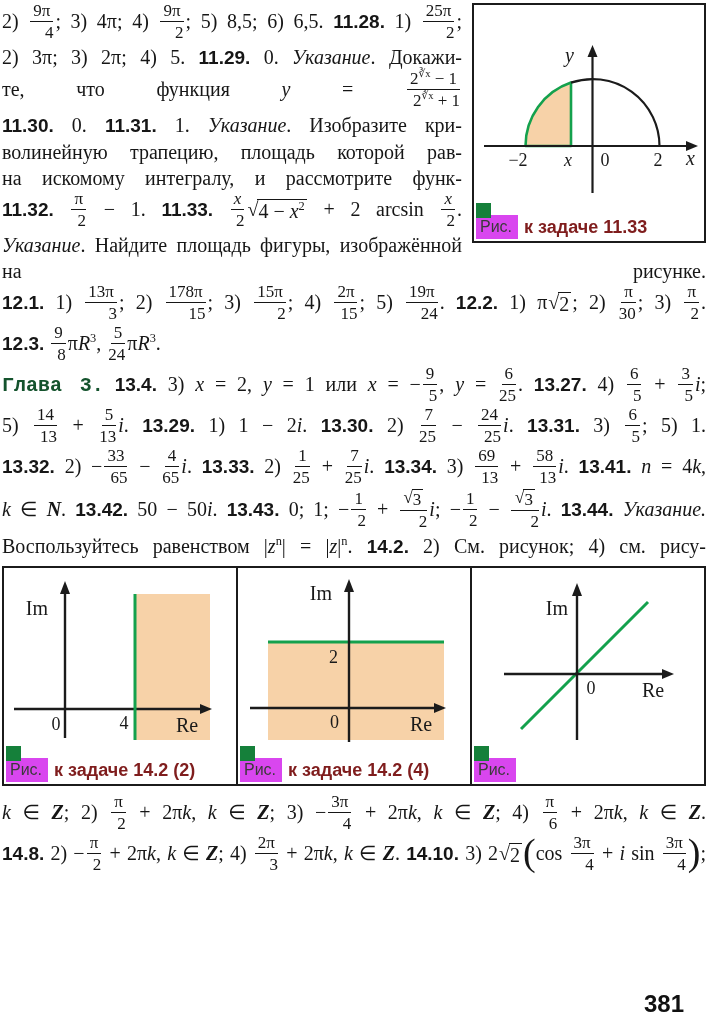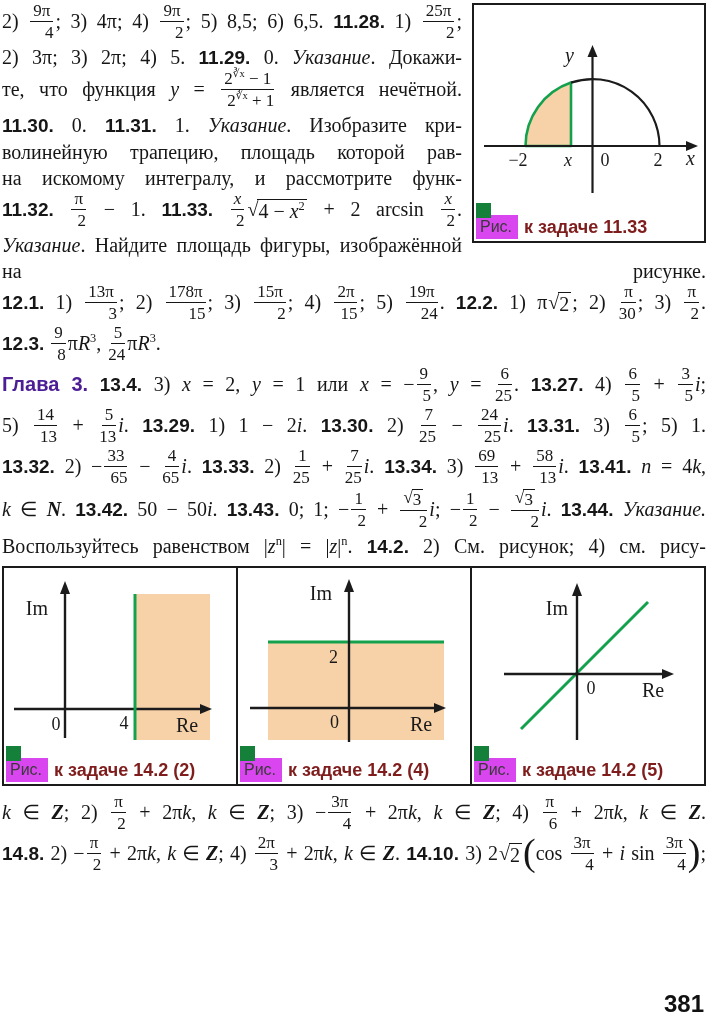--- a/index.html
+++ b/index.html
@@ -11,21 +11,21 @@
 
   
   .tline{
     font-size:20px;line-height:26px;
     text-align:justify;text-align-last:justify;
   }
   .tline.noj{text-align:left;text-align-last:left;}
   .bs{font-family:"Liberation Sans",sans-serif;font-weight:700;font-size:0.95em;}
   .is{font-style:italic;}
   .bis{font-weight:700;font-style:italic;}
-  .chap{font-family:Liberation Sans, sans-serif;font-weight:700;color:#4c1d95;}
+  .chap{font-family:Liberation Mono, monospace;font-weight:700;color:#14532d;}
   sup.sp{font-size:0.62em;line-height:0;}
   .frac{
     display:inline-flex;flex-direction:column;align-items:flex-end;
     vertical-align:middle;font-size:0.85em;line-height:1.12;margin:0 2px;
     text-align:center;transform:translateY(-2px);
   }
   .frac .num{border-bottom:1.5px solid #161616;padding:0 3px 1px;white-space:nowrap;}
   .frac .den{padding-top:1px;white-space:nowrap;}
   .sqrt{display:inline-flex;align-items:flex-start;margin:0 1px;}
   .rsign{line-height:1.05;}
@@ -45,21 +45,21 @@
            font-size:16px;padding:3px 6px 4px 4px;height:17px;line-height:17px;}
   .captext{font-family:"Liberation Sans",sans-serif;font-weight:700;font-size:18px;
            margin-left:6px;color:#7f1d1d;white-space:nowrap;}
 
   svg text{font-family:"Liberation Serif",serif;fill:#1a1a1a;}
   .axnum{font-size:18px;}
   .axlbl{font-size:20px;}
   .ital{font-style:italic;}
 
   .pagenum{
-    position:absolute;right:6px;bottom:6px;
+    position:absolute;right:26px;bottom:6px;
     font-family:"Liberation Sans",sans-serif;font-weight:700;font-size:24px;color:#111;
   }
 </style>
 </head>
 <body>
 
 <div class="page">
 
   <div class="figbox big">
     <svg width="228" height="196" viewBox="0 0 228 196">
@@ -95,21 +95,21 @@
           <span class="num">9π</span>
           <span class="den">2</span>
         </span><span>; 5) 8,5; 6) 6,5. </span><span class="bs">11.28.</span><span> 1) </span><span class="frac">
           <span class="num">25π</span>
           <span class="den">2</span>
         </span><span>;</span></div>
     <div class="tline"><span>2) 3π; 3) 2π; 4) 5. </span><span class="bs">11.29.</span><span> 0. </span><span class="is">Указание</span><span>. Докажи-</span></div>
     <div class="tline"><span>те, что функция </span><span class="is">y</span><span> = </span><span class="frac">
           <span class="num"><span>2</span><sup class="sp">∛x</sup><span> − 1</span></span>
           <span class="den"><span>2</span><sup class="sp">∛x</sup><span> + 1</span></span>
-        </span><span> является нечётной.</span></div>
+        </span></div>
     <div class="tline"><span class="bs">11.30.</span><span> 0. </span><span class="bs">11.31.</span><span> 1. </span><span class="is">Указание</span><span>. Изобразите кри-</span></div>
     <div class="tline"><span>волинейную трапецию, площадь которой рав-</span></div>
     <div class="tline"><span>на искомому интегралу, и рассмотрите функ-</span></div>
     <div class="tline"><span class="bs">11.32.</span><span> </span><span class="frac">
           <span class="num">π</span>
           <span class="den">2</span>
         </span><span> − 1. </span><span class="bs">11.33.</span><span> </span><span class="frac">
           <span class="num"><span class="is">x</span></span>
           <span class="den">2</span>
         </span><span class="sqrt">
@@ -274,21 +274,20 @@
         <polygon points="190,101 202,106 190,111" fill="#1b1b1b"></polygon>
         <line x1="105" y1="26" x2="105" y2="172" stroke="#1b1b1b" stroke-width="2.4"></line>
         <polygon points="100,28 105,15 110,28" fill="#1b1b1b"></polygon>
         <text x="96" y="47" text-anchor="end" class="axlbl">Im</text>
         <text x="119" y="126" text-anchor="middle" class="axnum">0</text>
         <text x="170" y="129" class="axlbl">Re</text>
       </svg>
       <div class="figcap">
         <span class="capsq"></span>
         <span class="capchip">Рис.</span>
-        <span class="captext">к задаче 14.2 (5)</span>
       </div>
     </div>
   </div>
 
   <div>
     <div class="tline"><span class="is">k</span><span> ∈ </span><span class="bis">Z</span><span>; 2) </span><span class="frac">
           <span class="num">π</span>
           <span class="den">2</span>
         </span><span> + 2π</span><span class="is">k</span><span>, </span><span class="is">k</span><span> ∈ </span><span class="bis">Z</span><span>; 3) −</span><span class="frac">
           <span class="num">3π</span>

